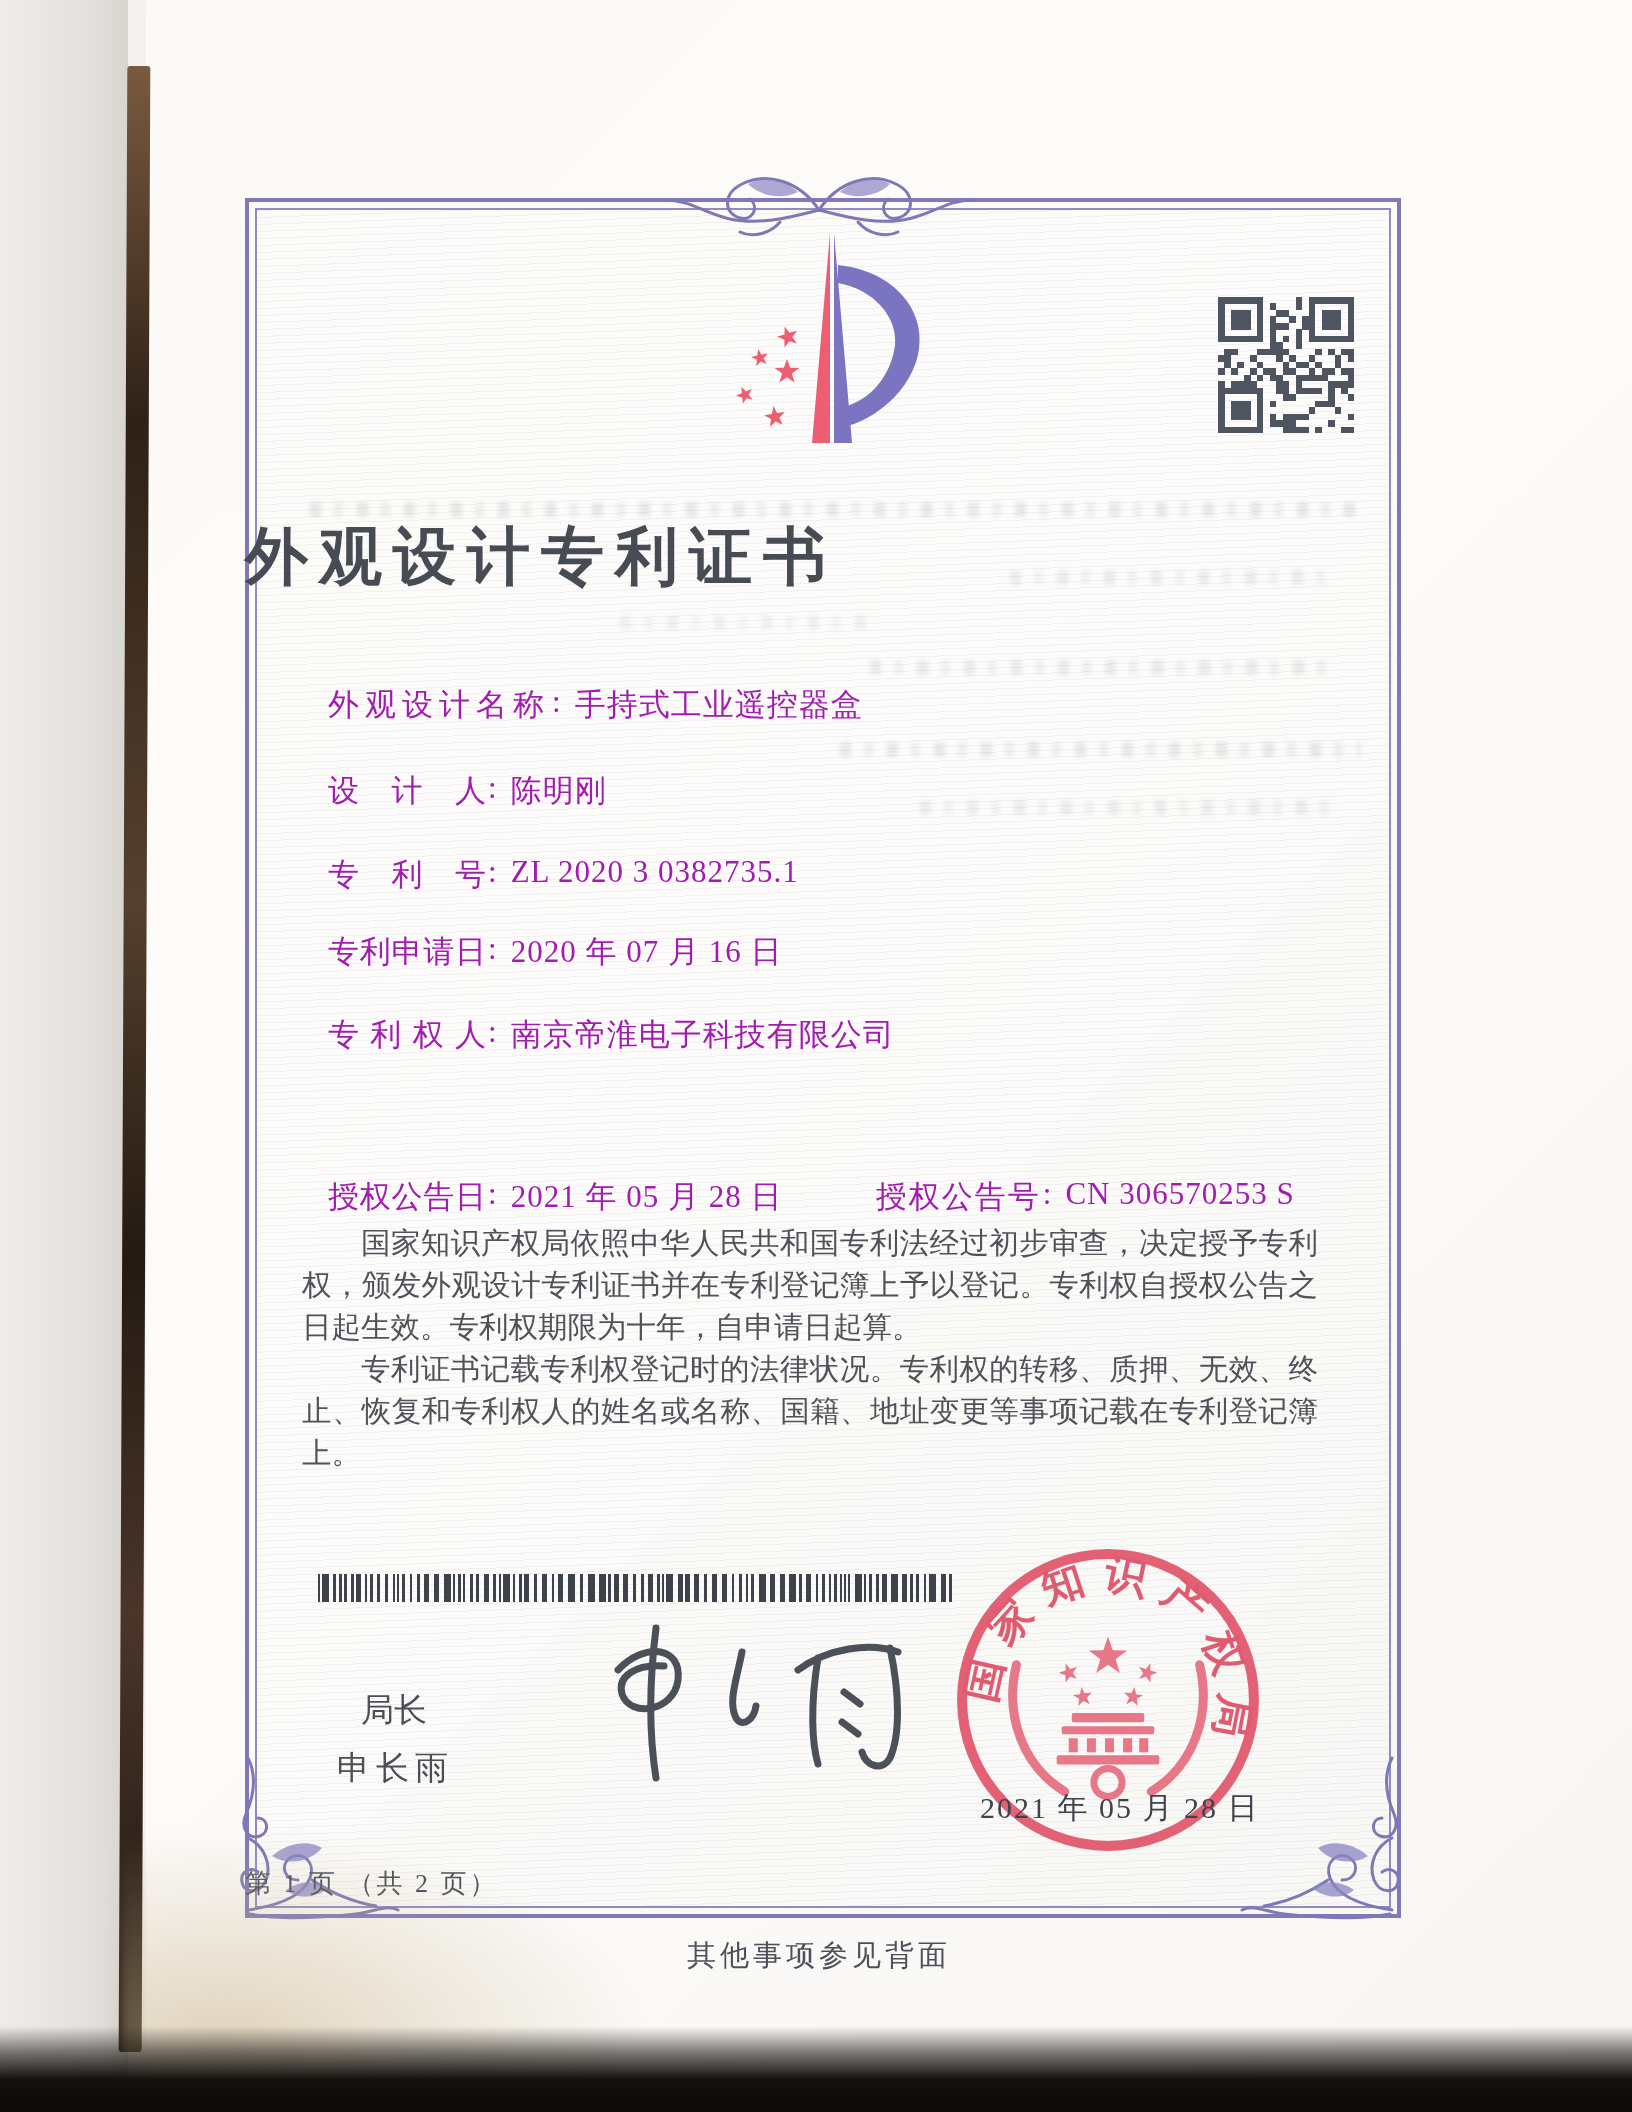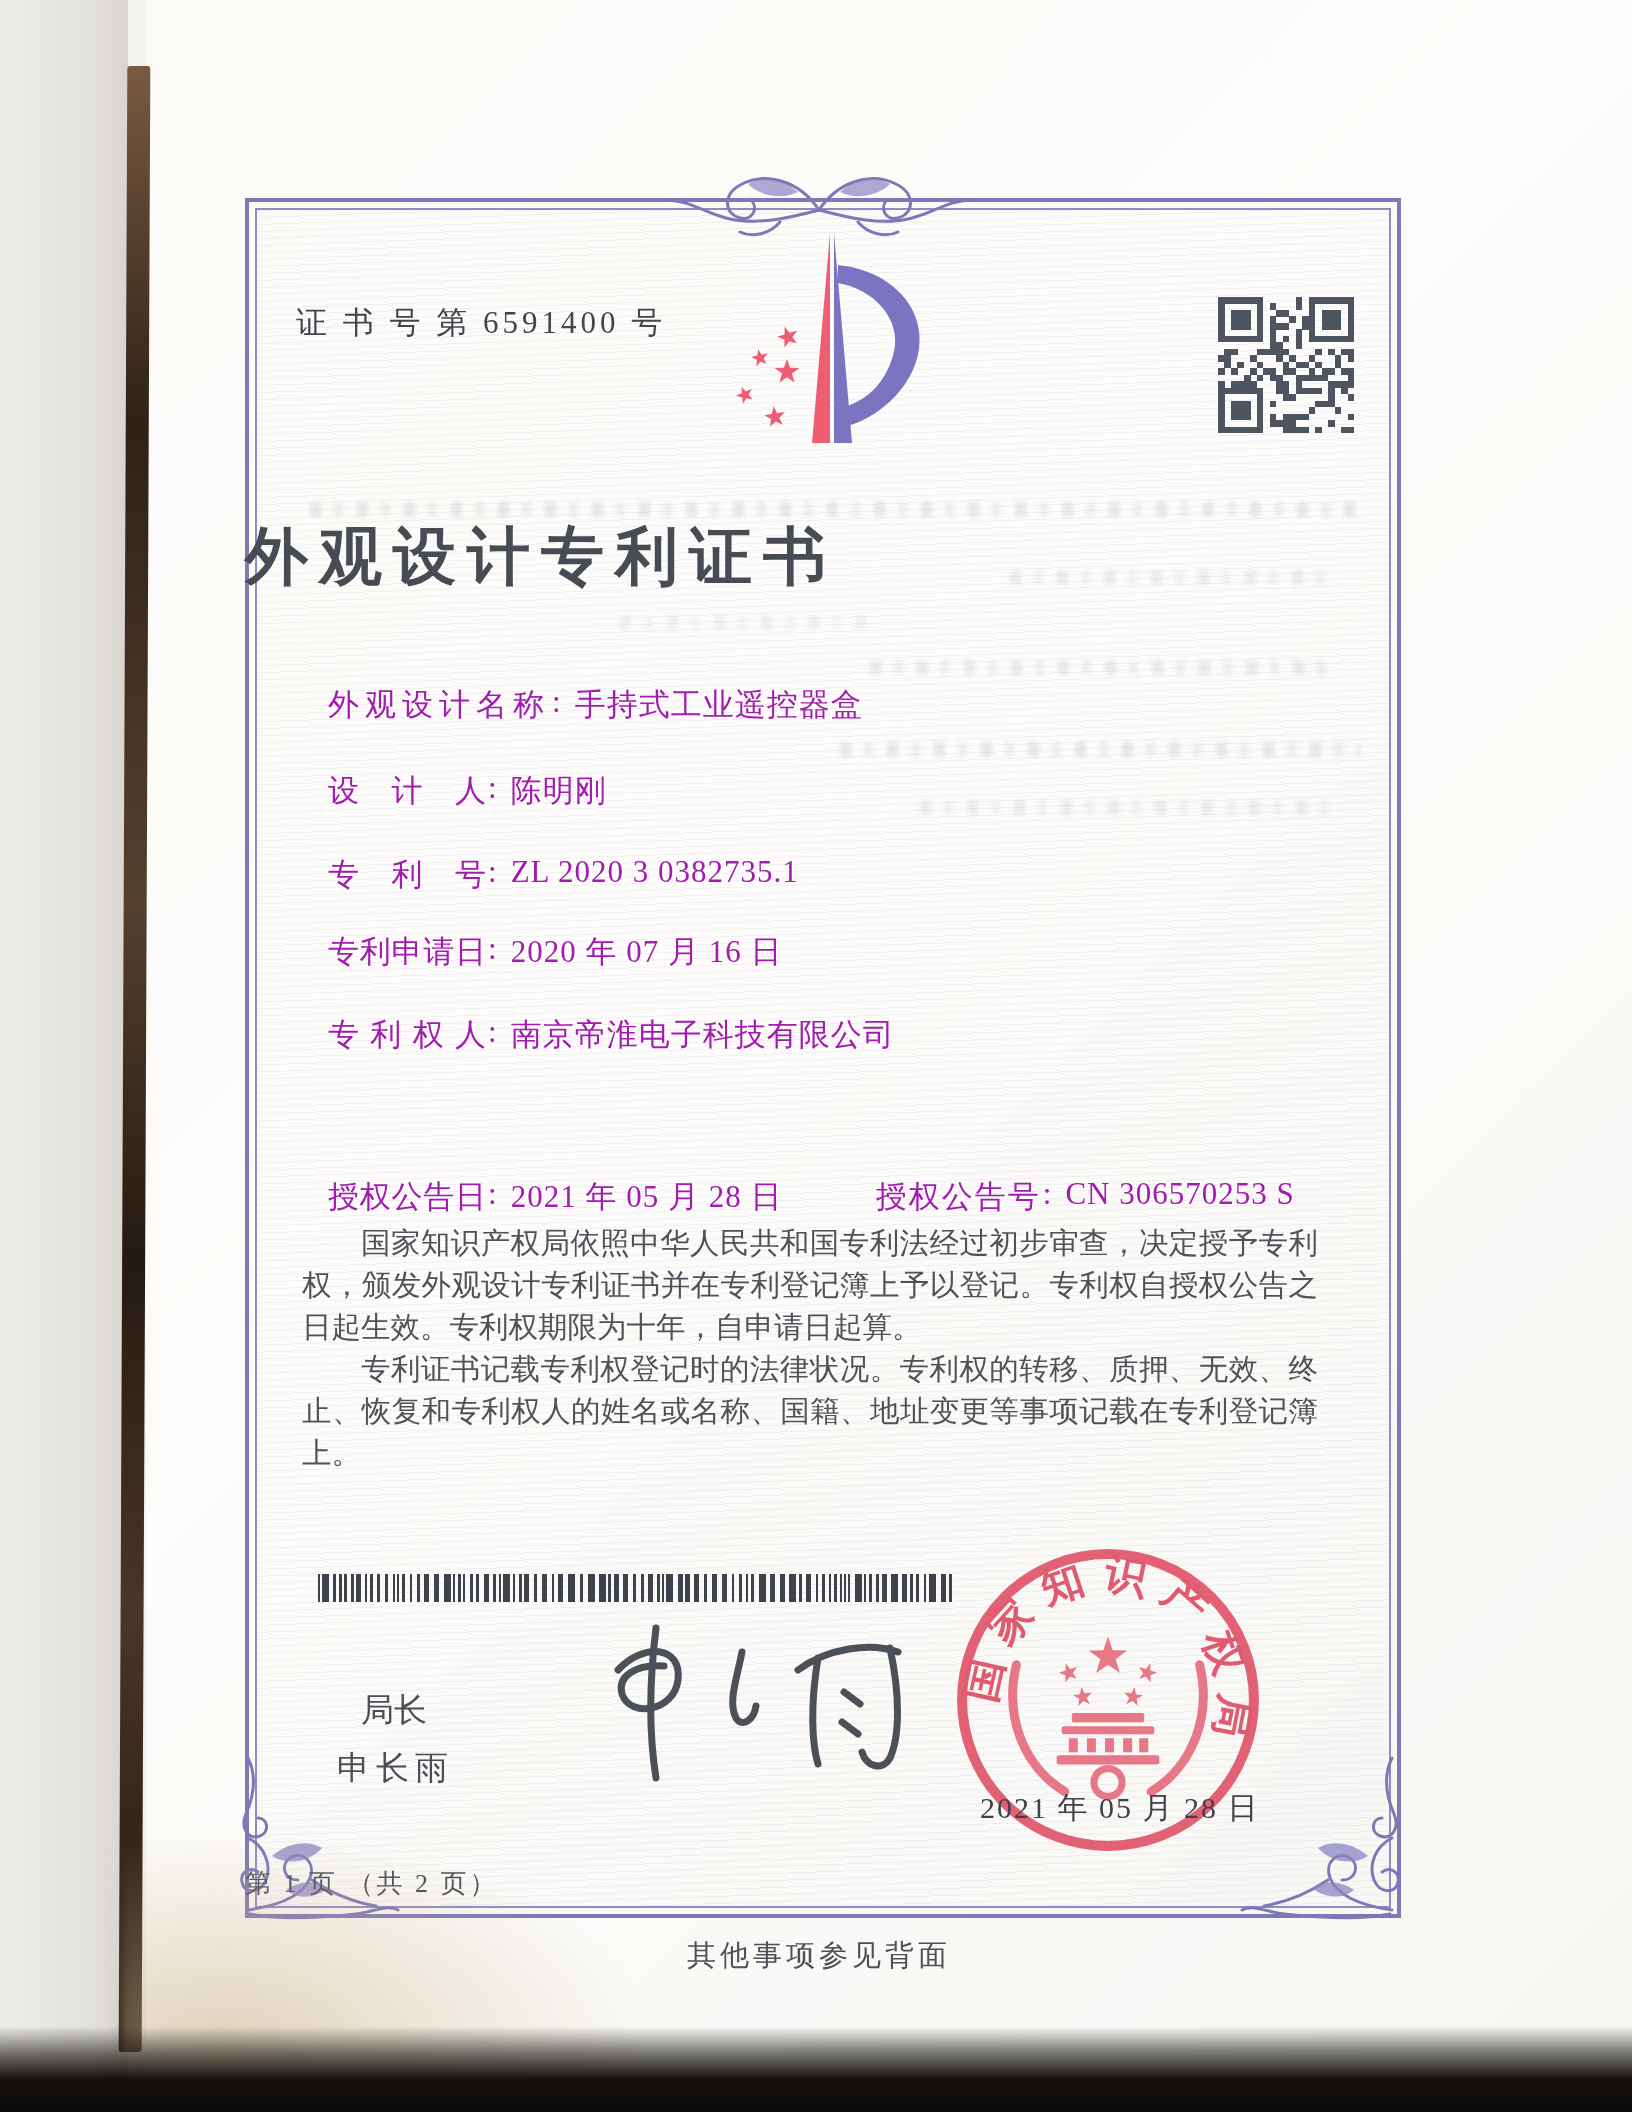--- a/index.html
+++ b/index.html
@@ -123,21 +123,20 @@
     </svg>
   </div>
 
   <div class="smudge" style="left:310px;top:502px;width:1050px;"></div>
   <div class="smudge" style="left:1010px;top:570px;width:320px;opacity:.4;"></div>
   <div class="smudge" style="left:870px;top:660px;width:470px;opacity:.45;"></div>
   <div class="smudge" style="left:840px;top:742px;width:520px;opacity:.5;"></div>
   <div class="smudge" style="left:920px;top:800px;width:420px;opacity:.4;"></div>
   <div class="smudge" style="left:620px;top:615px;width:260px;opacity:.3;"></div>
 
-  <div class="abs cert-no">证 书 号 第 6591400 号</div>
 
   <div class="abs logo">
     <svg id="logo-svg" width="200" height="235" viewBox="0 0 200 235">
       <path d="M95,8 L77,218 L95,218 Z" fill="#ef5d72"></path>
       <path d="M99,8 L99,218 L117,218 Z" fill="#7b74c1"></path>
       <path d="M103,40 C160,46 190,86 184,124 C178,166 138,196 108,202 L108,182 C134,176 156,152 160,120 C163,92 138,64 103,58 Z" fill="#7b74c1"></path>
       <g id="logo-stars" fill="#ef5d72">
           <path d="M49.7,101.5L54.4,107.8L62.0,105.7L57.4,112.1L61.8,118.6L54.3,116.2L49.5,122.4L49.4,114.5L42.0,111.8L49.5,109.4Z"></path>
           <path d="M23.2,124.2L26.5,129.7L32.8,128.6L28.6,133.4L31.6,139.1L25.7,136.5L21.3,141.2L21.9,134.8L16.1,132.0L22.3,130.6Z"></path>
           <path d="M52.0,134.0L55.1,142.8L64.4,143.0L56.9,148.6L59.6,157.5L52.0,152.2L44.4,157.5L47.1,148.6L39.6,143.0L48.9,142.8Z"></path>

